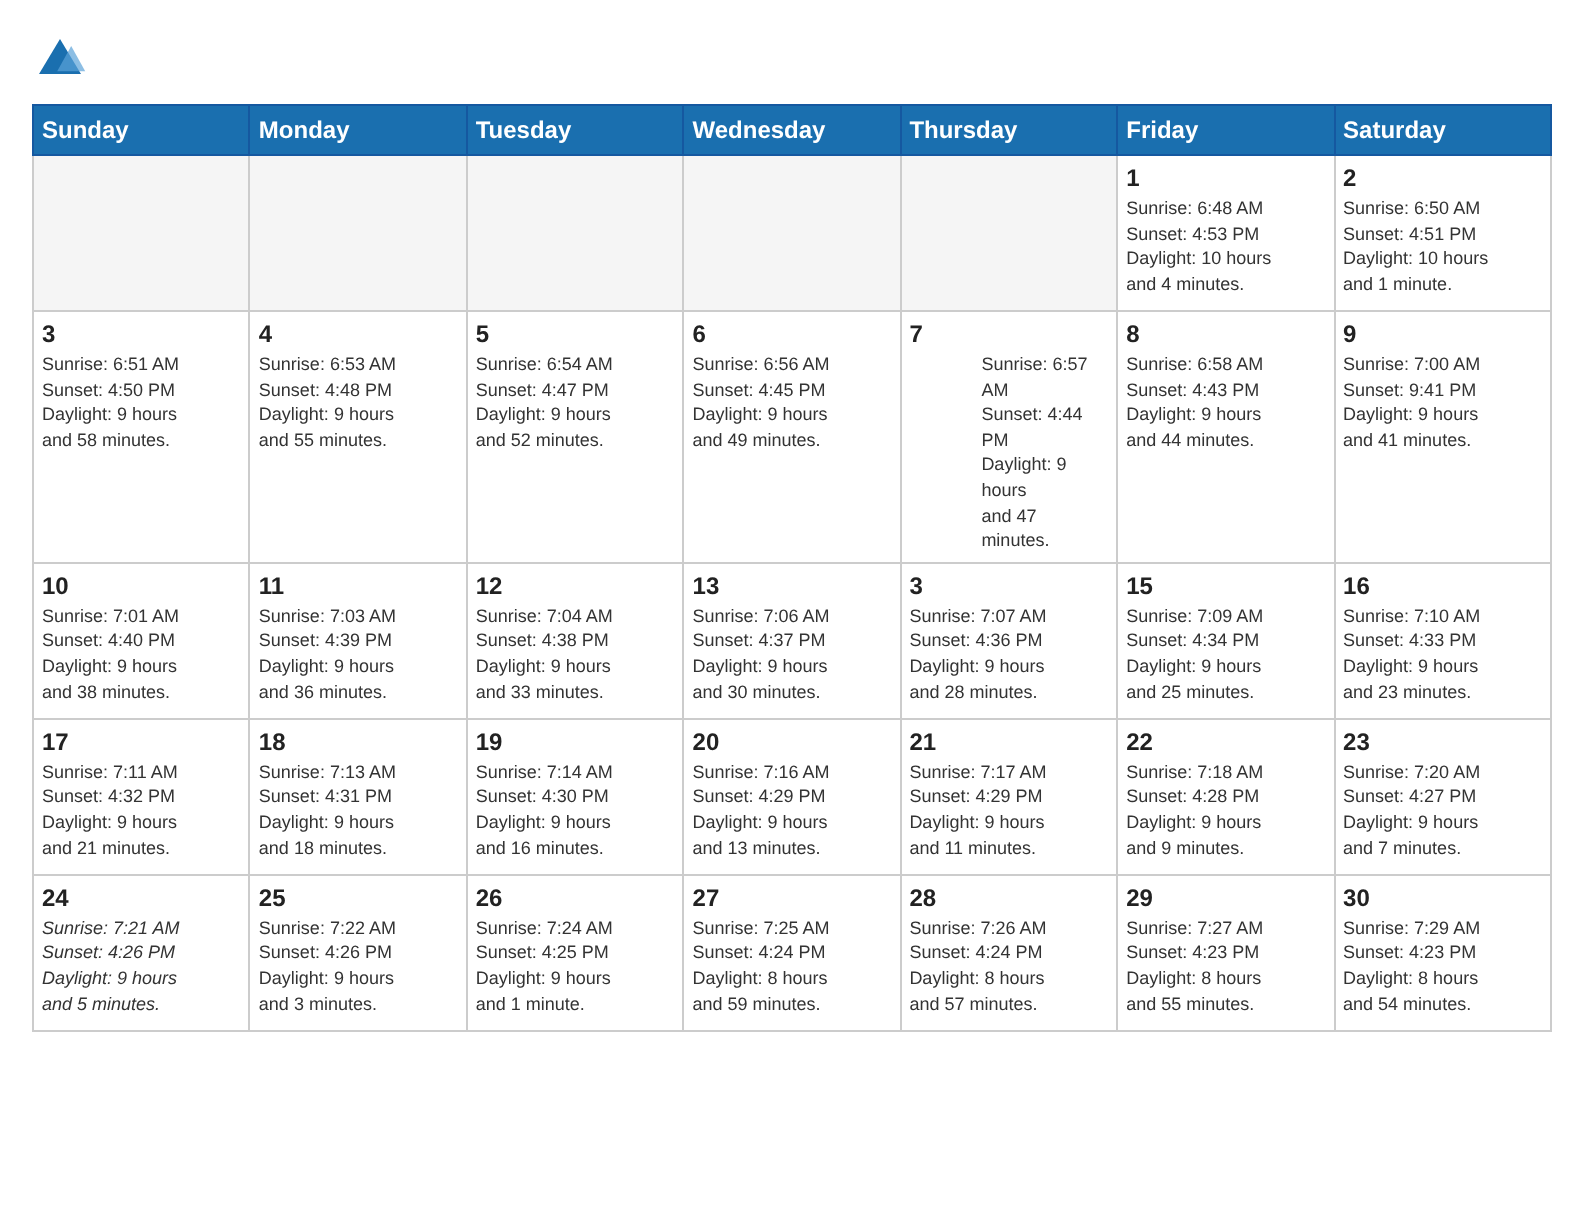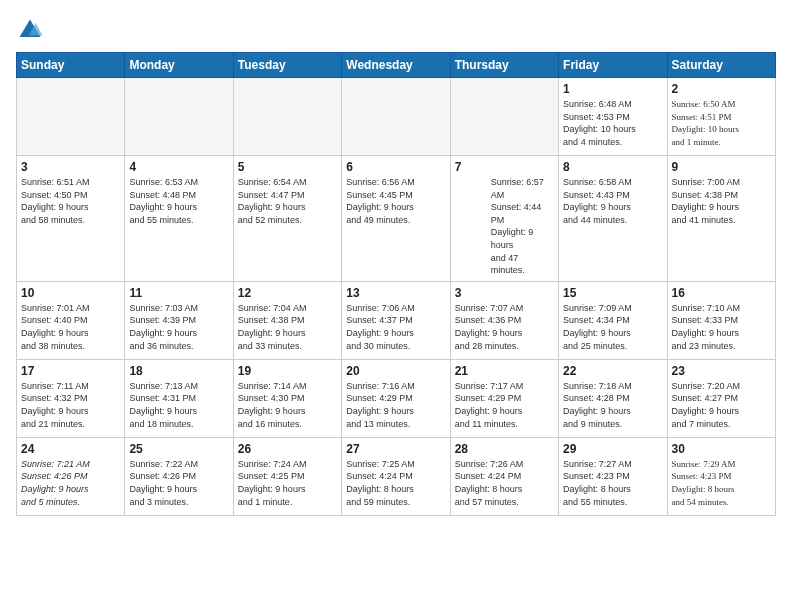--- a/index.html
+++ b/index.html
@@ -150,21 +150,21 @@
           <td class="empty"></td>
           <td>
             <span class="day-num">1</span>
             <div class="day-info" style="white-space: pre-line;">Sunrise: 6:48 AM
 Sunset: 4:53 PM
 Daylight: 10 hours
 and 4 minutes.</div>
           </td>
           <td>
             <span class="day-num">2</span>
-            <div class="day-info" style="white-space: pre-line; font-family: Liberation Serif, serif;">Sunrise: 6:50 AM
+            <div class="day-info" style="white-space: pre-line;">Sunrise: 6:50 AM
 Sunset: 4:51 PM
 Daylight: 10 hours
 and 1 minute.</div>
           </td>
         </tr>
         <tr>
           <td>
             <span class="day-num">3</span>
             <div class="day-info" style="white-space: pre-line;">Sunrise: 6:51 AM
 Sunset: 4:50 PM
@@ -202,21 +202,21 @@
           <td>
             <span class="day-num">8</span>
             <div class="day-info" style="white-space: pre-line;">Sunrise: 6:58 AM
 Sunset: 4:43 PM
 Daylight: 9 hours
 and 44 minutes.</div>
           </td>
           <td>
             <span class="day-num">9</span>
             <div class="day-info" style="white-space: pre-line;">Sunrise: 7:00 AM
-Sunset: 4:38 PM
+Sunset: 9:41 PM
 Daylight: 9 hours
 and 41 minutes.</div>
           </td>
         </tr>
         <tr>
           <td>
             <span class="day-num">10</span>
             <div class="day-info" style="white-space: pre-line;">Sunrise: 7:01 AM
 Sunset: 4:40 PM
 Daylight: 9 hours
@@ -354,21 +354,21 @@
           </td>
           <td>
             <span class="day-num">29</span>
             <div class="day-info" style="white-space: pre-line;">Sunrise: 7:27 AM
 Sunset: 4:23 PM
 Daylight: 8 hours
 and 55 minutes.</div>
           </td>
           <td>
             <span class="day-num">30</span>
-            <div class="day-info" style="white-space: pre-line; font-family: Liberation Serif, serif;">Sunrise: 7:29 AM
+            <div class="day-info" style="white-space: pre-line;">Sunrise: 7:29 AM
 Sunset: 4:23 PM
 Daylight: 8 hours
 and 54 minutes.</div>
           </td>
         </tr>
       </tbody>
   </table>
 </div>
 
 </body></html>

